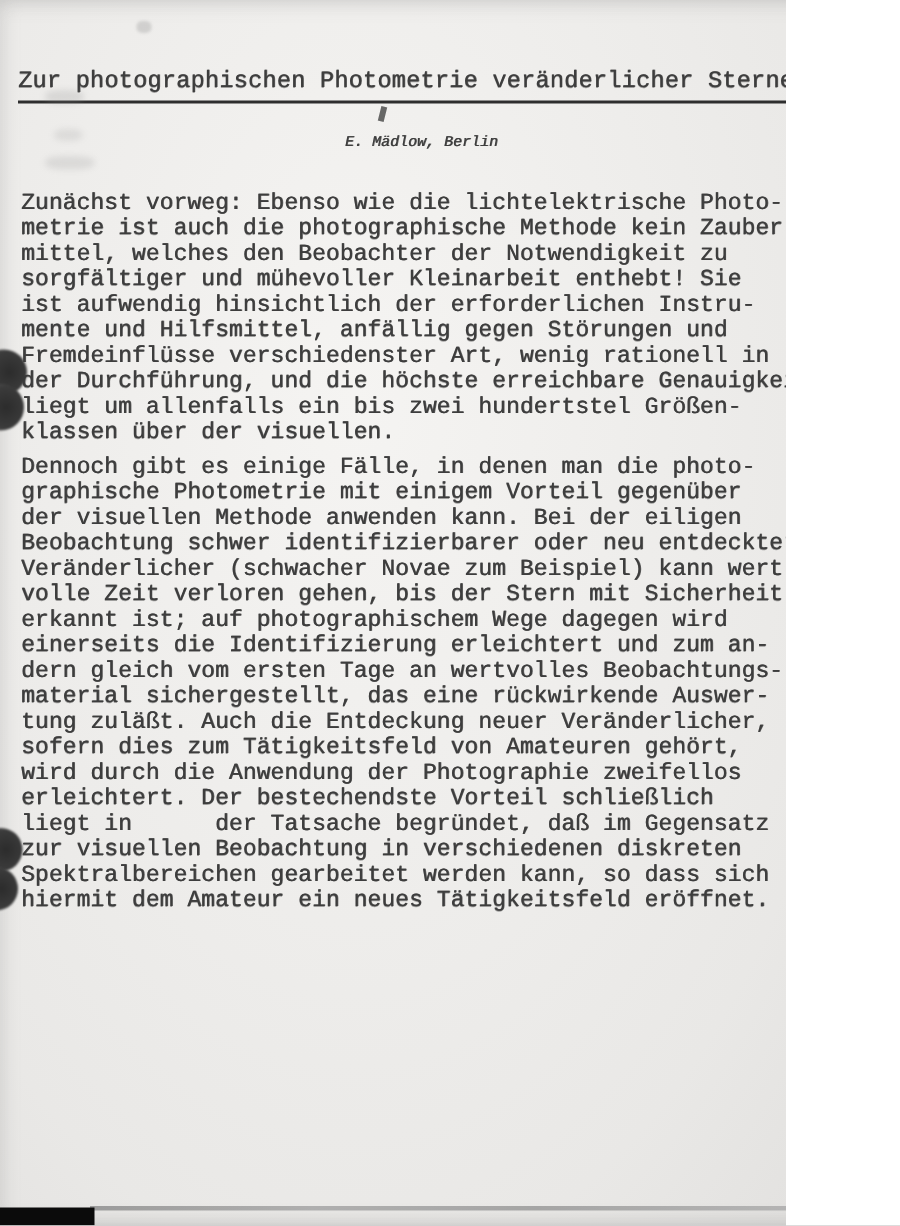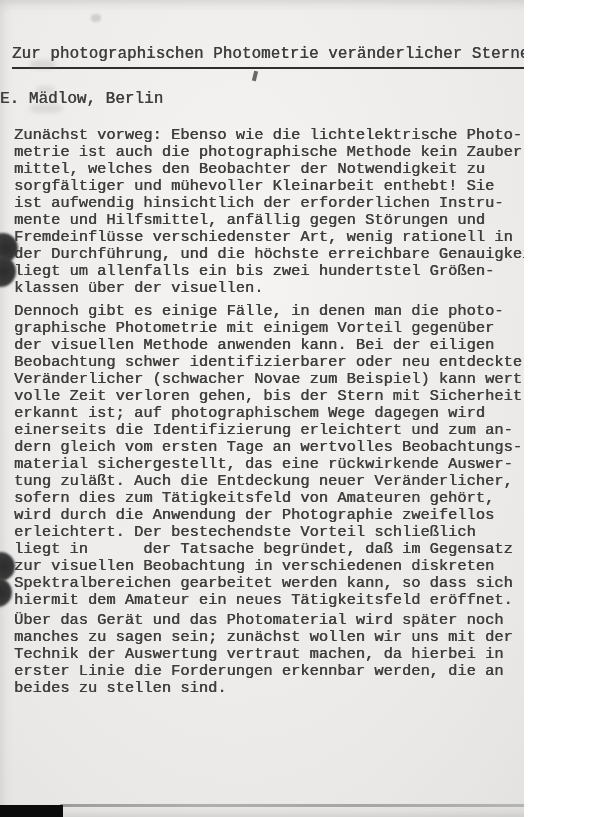--- a/index.html
+++ b/index.html
@@ -67,22 +67,22 @@
   .stray-mark{position:absolute;left:253px;top:71px;width:4px;height:10px;background:#454545;
     transform:rotate(14deg);filter:blur(0.4px);opacity:.8;}
   
   .ink{color:#3d3d3d;text-shadow:0.45px 0 0 rgba(60,60,60,0.75), 0 0.35px 0 rgba(60,60,60,0.45);}
   .title{
     position:absolute;left:12px;top:45px;margin:0;
     font-size:15.8px;font-weight:normal;letter-spacing:0.1px;white-space:pre;
   }
   .title-text{border-bottom:2px solid #2e2e2e;padding-bottom:4px;}
   .author{
-    position:absolute;left:0;top:90px;width:562px;
-    font-size:16px;white-space:pre;
+    position:absolute;left:0;top:90px;width:562px;text-align:center;
+    font-size:10px;white-space:pre;font-style:italic;
   }
   .para{
     position:absolute;left:14px;white-space:pre;
     font-size:15.4px;line-height:17px;letter-spacing:0;
   }
   .para-1{top:127px;}
   .para-2{top:303px;}
   .para-3{top:612px;}
   .para-4{top:704px;}
 </style>
@@ -119,25 +119,20 @@
 dern gleich vom ersten Tage an wertvolles Beobachtungs-
 material sichergestellt, das eine rückwirkende Auswer-
 tung zuläßt. Auch die Entdeckung neuer Veränderlicher,
 sofern dies zum Tätigkeitsfeld von Amateuren gehört,
 wird durch die Anwendung der Photographie zweifellos
 erleichtert. Der bestechendste Vorteil schließlich
 liegt in      der Tatsache begründet, daß im Gegensatz
 zur visuellen Beobachtung in verschiedenen diskreten
 Spektralbereichen gearbeitet werden kann, so dass sich
 hiermit dem Amateur ein neues Tätigkeitsfeld eröffnet.</div>
-    <div class="para para-3 ink">Über das Gerät und das Photomaterial wird später noch
-manches zu sagen sein; zunächst wollen wir uns mit der
-Technik der Auswertung vertraut machen, da hierbei in
-erster Linie die Forderungen erkennbar werden, die an
-beides zu stellen sind.</div>
 
     <div class="smudge s1"></div>
     <div class="smudge s2"></div>
     <div class="smudge s3"></div>
     <div class="smudge s4"></div>
     <div class="stray-mark"></div>
   </div>
 
   <div class="page-edge"></div>
   <div class="edge-knot"></div>

